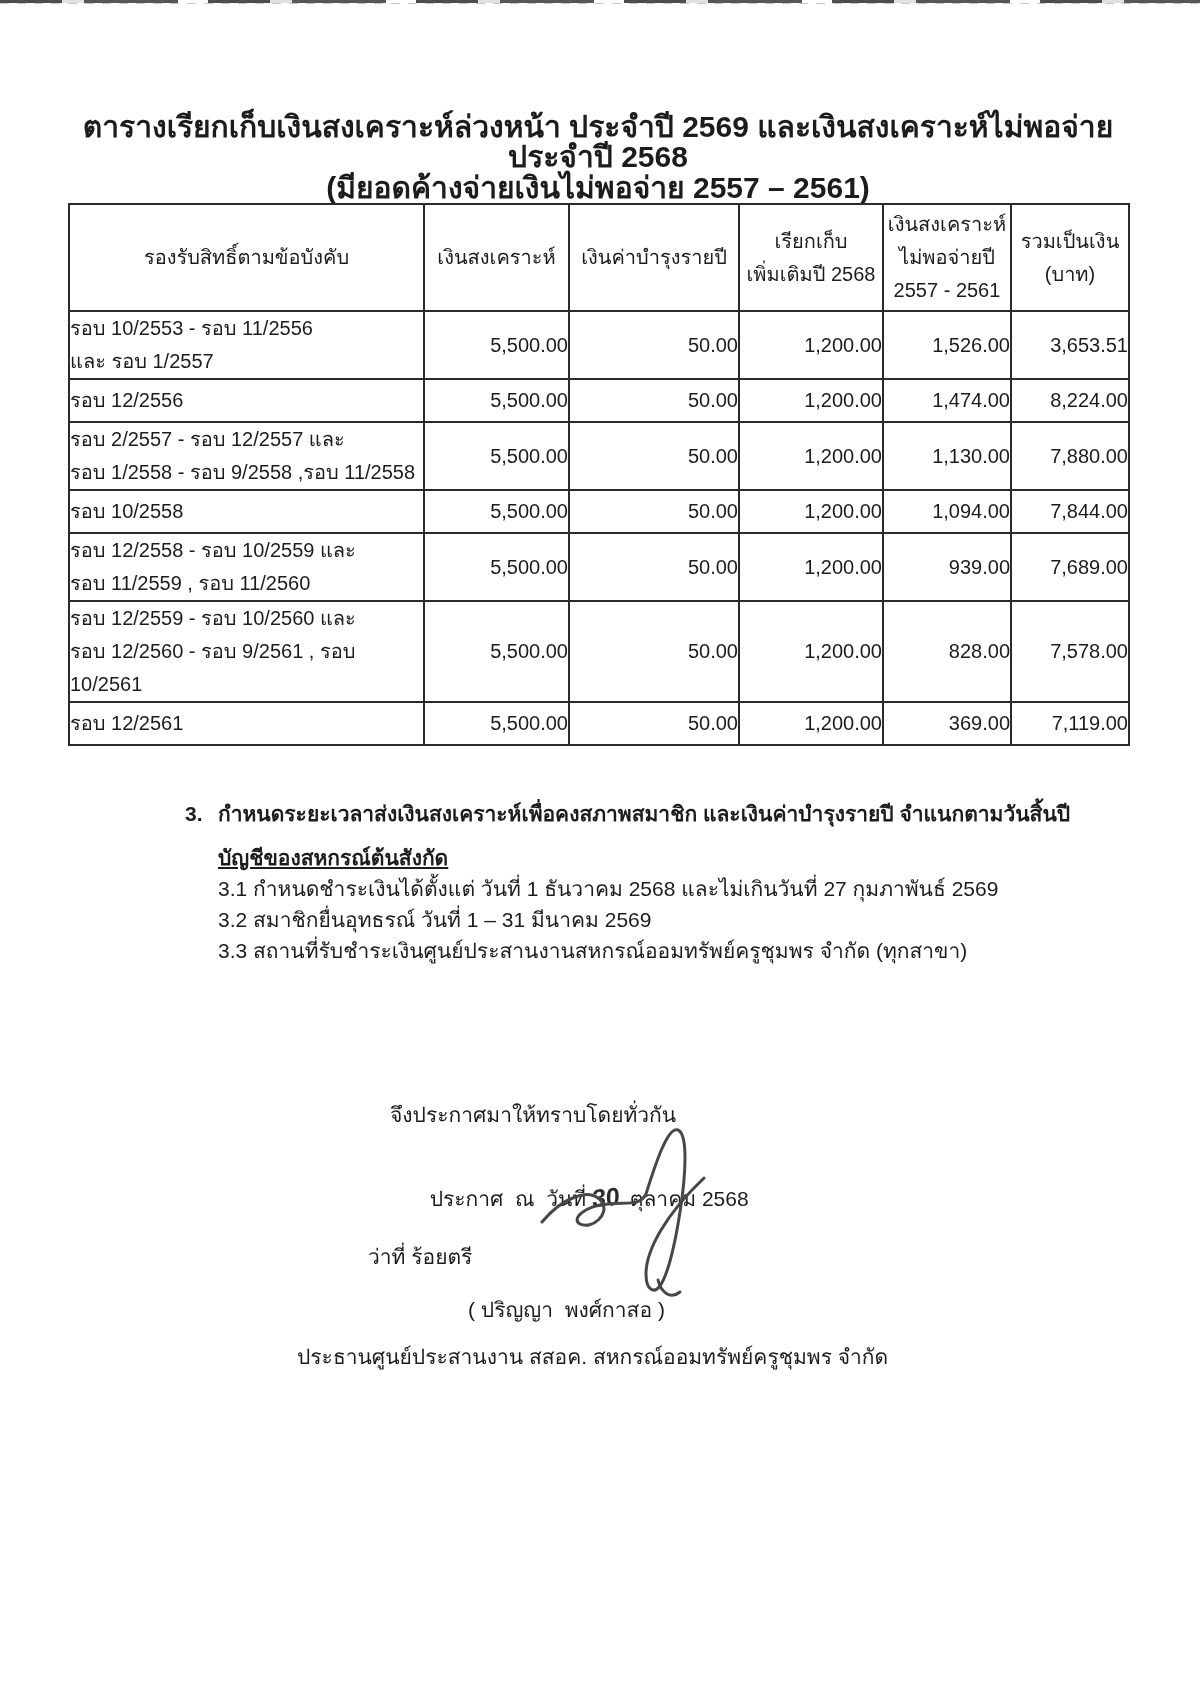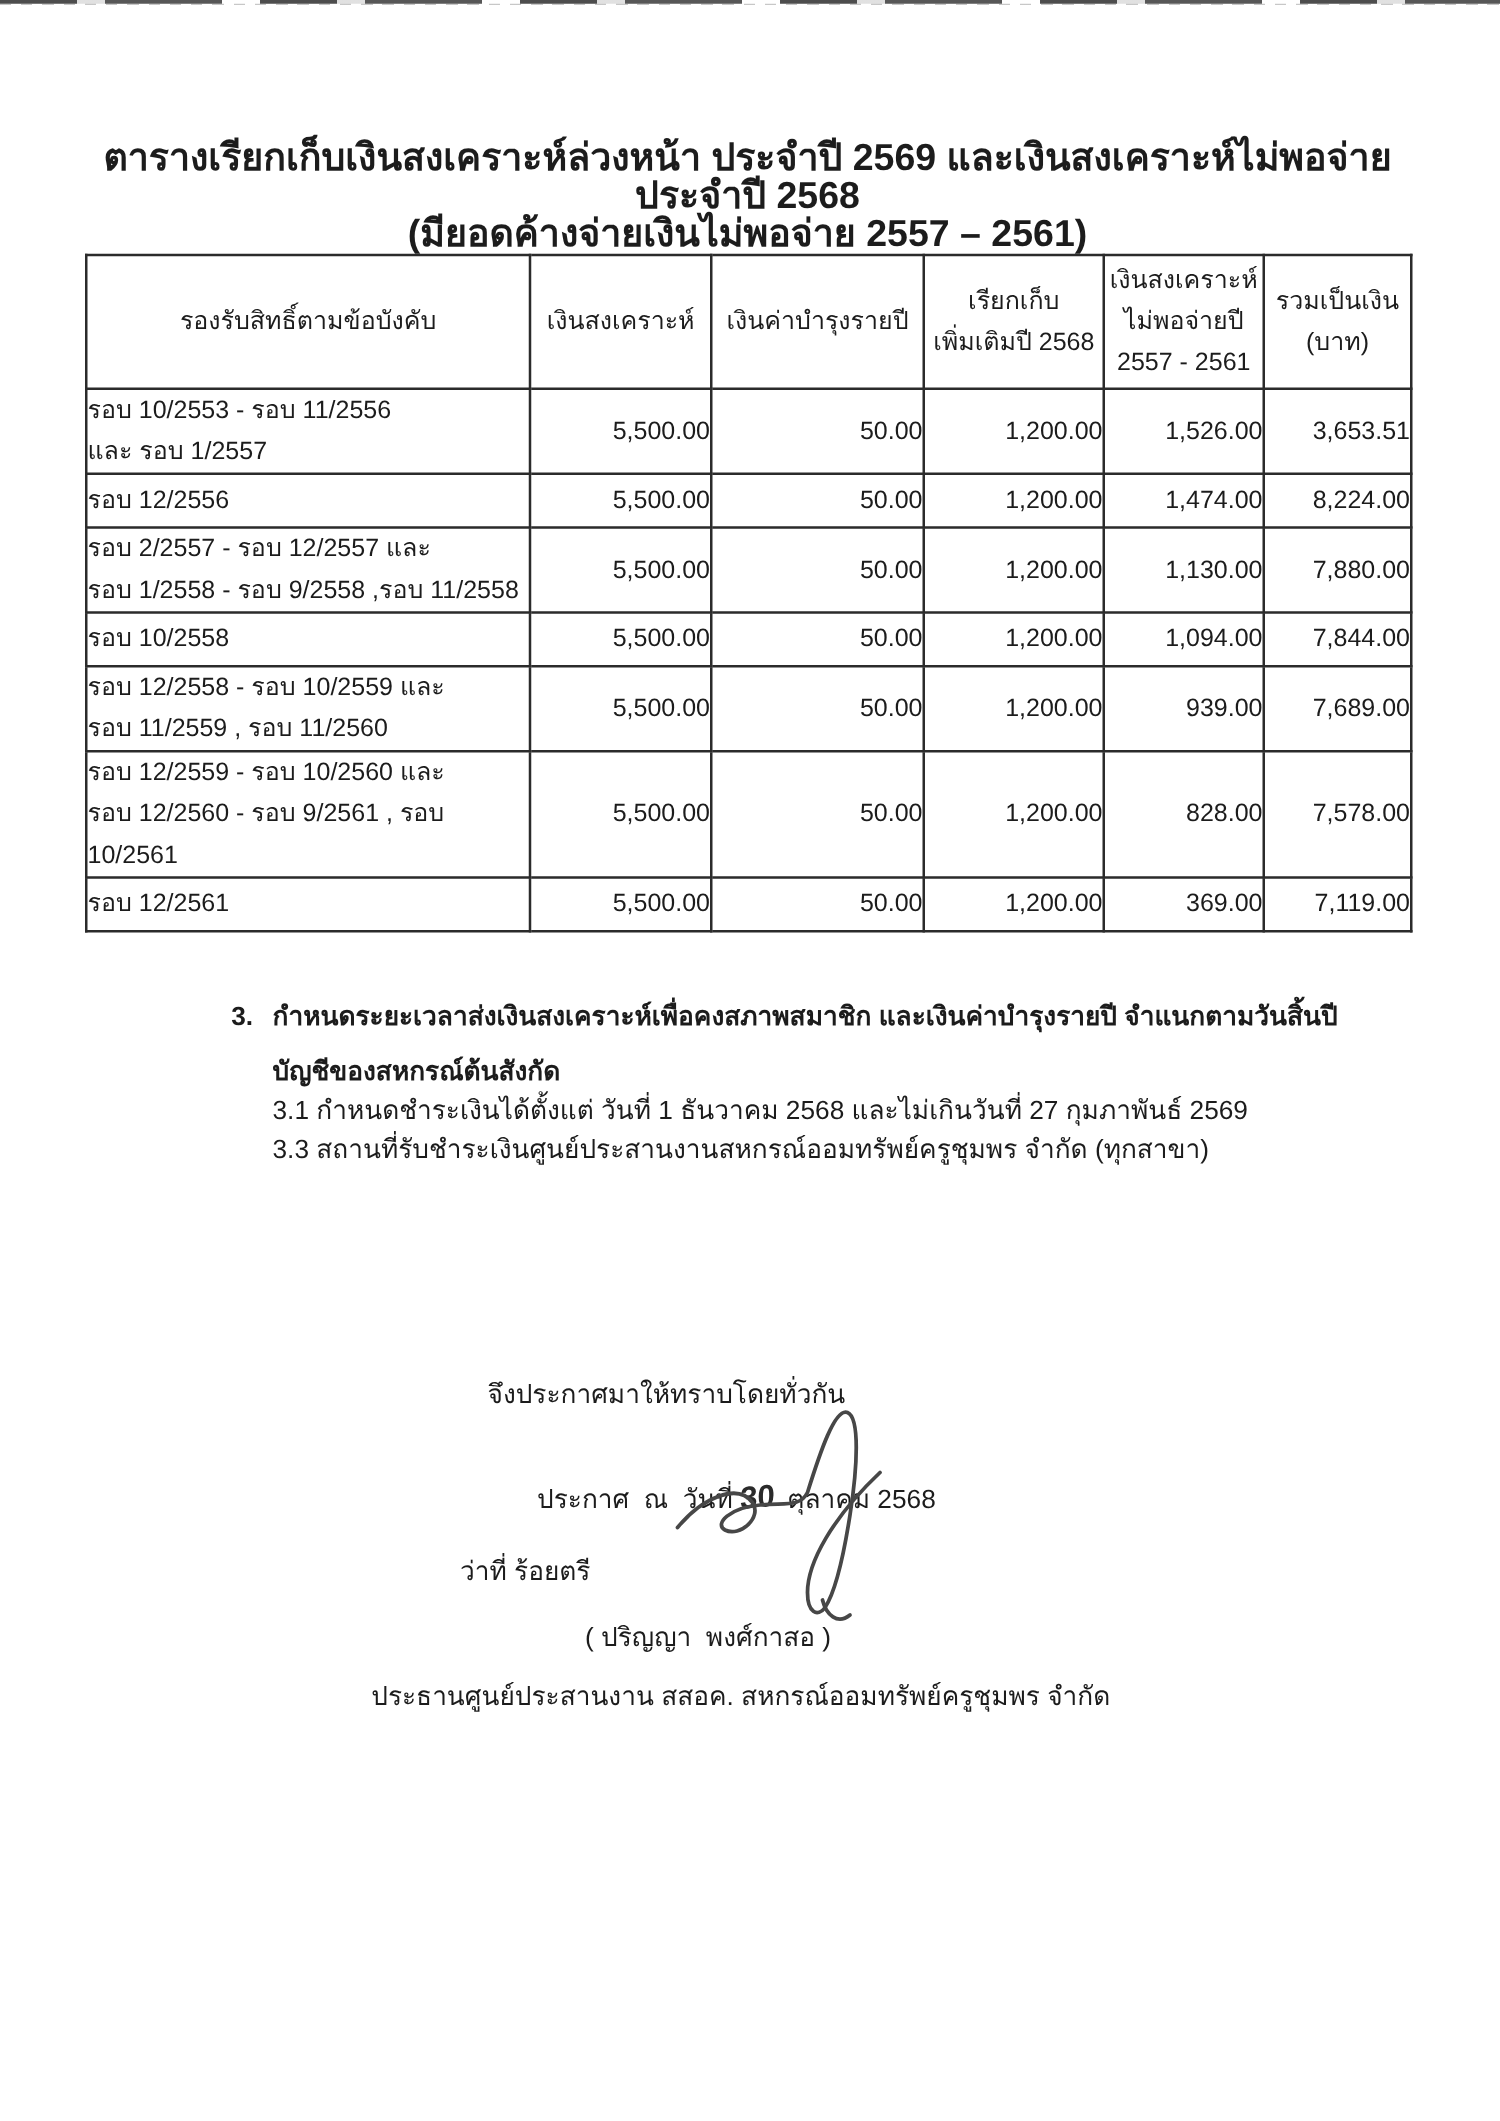--- a/index.html
+++ b/index.html
@@ -31,21 +31,21 @@
   table.main thead tr{height:107px;}
   th .hline{display:block;text-align:center;line-height:33px;}
   td.label-cell{text-align:left;}
   td.label-cell .lline{display:block;line-height:33px;}
   td.num-cell{text-align:right;padding-right:14px;}
   tr.row-tall{height:68px;}
   tr.row-short{height:43px;}
   .section3{position:absolute;left:185px;top:798px;width:900px;font-size:21px;line-height:31px;}
   .s3-head{display:flex;font-weight:600;}
   .s3-num{width:33px;flex:0 0 33px;}
-  .s3-head2{margin-left:33px;margin-top:13px;font-weight:600;}
+  .s3-head2{margin-left:33px;margin-top:13px;font-weight:600;text-decoration:underline;}
   .s3-item{margin-left:33px;}
   .closing-line{position:absolute;font-size:21px;white-space:pre-wrap;}
   .announce{left:390px;top:1098px;}
   .dateline{left:418px;top:1158px;}
   .handwritten{
     display:inline-block;font-weight:700;font-size:25px;
     transform:rotate(-5deg) skewX(-6deg);color:#2a2a2a;margin:0 4px 0 6px;
   }
   .rank{left:368px;top:1240px;}
   .signer-name{left:468px;top:1293px;}
@@ -176,20 +176,21 @@
   </tbody>
 </table>
 
 <div class="section3">
   <div class="s3-head">
     <span class="s3-num">3.</span>
     <span>กำหนดระยะเวลาส่งเงินสงเคราะห์เพื่อคงสภาพสมาชิก และเงินค่าบำรุงรายปี จำแนกตามวันสิ้นปี</span>
   </div>
   <div class="s3-head2">บัญชีของสหกรณ์ต้นสังกัด</div>
   <div class="s3-item">3.1 กำหนดชำระเงินได้ตั้งแต่ วันที่ 1 ธันวาคม 2568 และไม่เกินวันที่ 27 กุมภาพันธ์ 2569</div>
+  <div class="s3-item">3.2 สมาชิกยื่นอุทธรณ์ วันที่ 1 – 31 มีนาคม 2569</div>
   <div class="s3-item">3.3 สถานที่รับชำระเงินศูนย์ประสานงานสหกรณ์ออมทรัพย์ครูชุมพร จำกัด (ทุกสาขา)</div>
 </div>
 
 <div class="closing-line announce">จึงประกาศมาให้ทราบโดยทั่วกัน</div>
 
 <div class="closing-line dateline">
   <span>ประกาศ  ณ  วันที่</span><span class="handwritten">30</span><span> ตุลาคม 2568</span>
 </div>
 
 <div class="signature">

